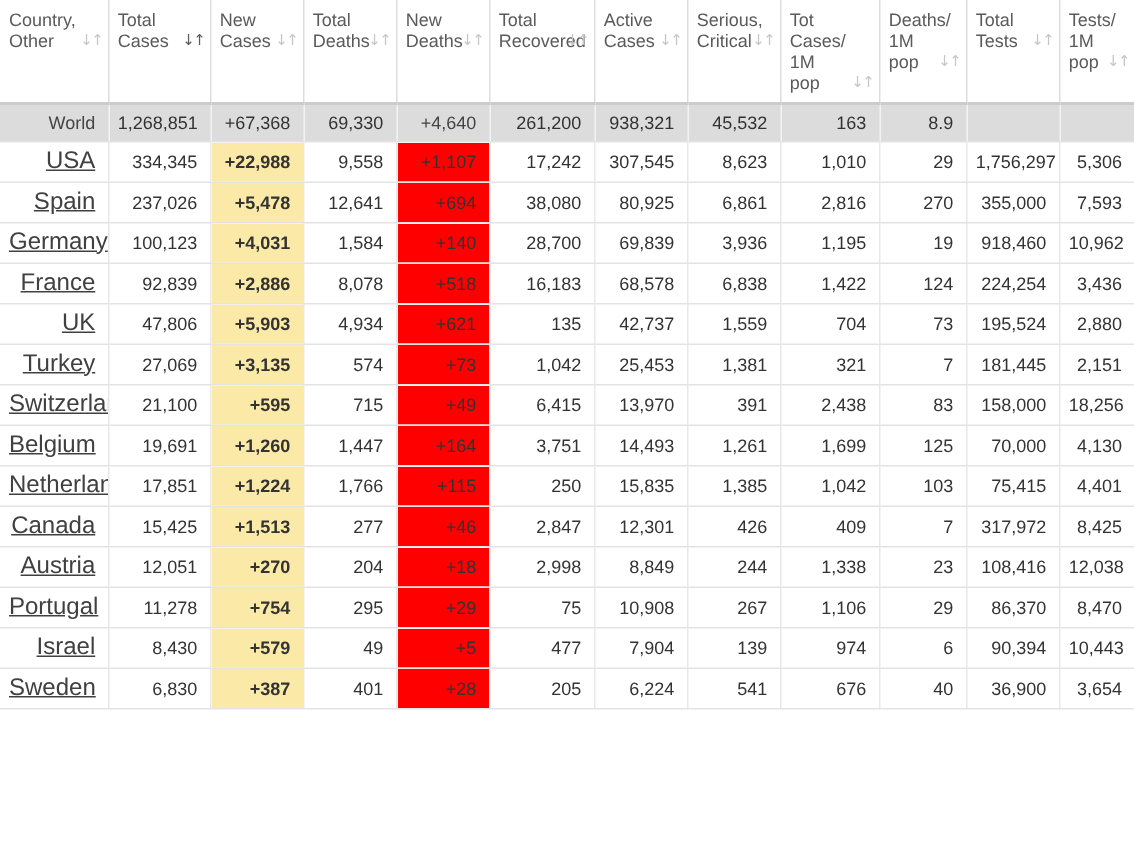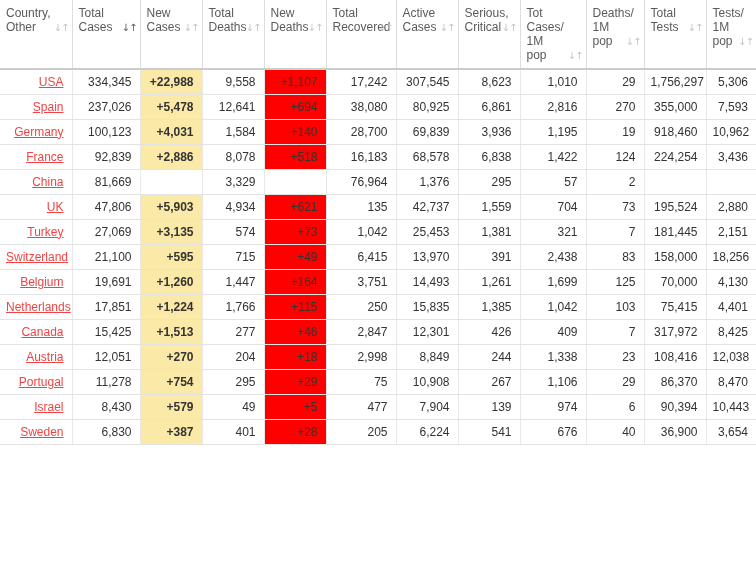--- a/index.html
+++ b/index.html
@@ -71,23 +71,23 @@
     color: #333333;
     white-space: nowrap;
     overflow: hidden;
   }
   table.cv-table tbody td:last-child { border-right: none; }
   td.country-cell {
     text-align: left;
     padding-left: 7px;
   }
   td.country-cell a {
-    color: #ef4444;
+    color: #404040;
     text-decoration: underline;
-    font-size: 12px;
+    font-size: 16px;
   }
   tr.world-row td {
     background: #dcdcdc;
     color: #444444;
     border-bottom: 1px solid #cfcfcf;
     border-right: 1px solid #cfcfcf;
   }
   tr.world-row td.country-cell {
     color: #444444;
   }
@@ -168,20 +168,34 @@
           </th>
           <th>
             <span class="th-inner"><span class="th-label">Total</span><br><span class="th-label">Tests</span><span class="sort-icon">↓↑</span></span>
           </th>
           <th>
             <span class="th-inner"><span class="th-label">Tests/</span><br><span class="th-label">1M pop</span><span class="sort-icon">↓↑</span></span>
           </th>
         </tr>
     </thead>
     <tbody id="table-body">
+        <tr class="world-row">
+          <td class="country-cell"><span>World</span></td>
+          <td>1,268,851</td>
+          <td class="newcases">+67,368</td>
+          <td>69,330</td>
+          <td class="newdeaths">+4,640</td>
+          <td>261,200</td>
+          <td>938,321</td>
+          <td>45,532</td>
+          <td>163</td>
+          <td>8.9</td>
+          <td></td>
+          <td></td>
+        </tr>
         <tr>
           <td class="country-cell"><a href="#">USA</a></td>
           <td>334,345</td>
           <td class="newcases">+22,988</td>
           <td>9,558</td>
           <td class="newdeaths">+1,107</td>
           <td>17,242</td>
           <td>307,545</td>
           <td>8,623</td>
           <td>1,010</td>
@@ -225,34 +239,20 @@
           <td class="newdeaths">+518</td>
           <td>16,183</td>
           <td>68,578</td>
           <td>6,838</td>
           <td>1,422</td>
           <td>124</td>
           <td>224,254</td>
           <td>3,436</td>
         </tr>
         <tr>
-          <td class="country-cell"><a href="#">China</a></td>
-          <td>81,669</td>
-          <td class="newcases empty"></td>
-          <td>3,329</td>
-          <td class="newdeaths empty"></td>
-          <td>76,964</td>
-          <td>1,376</td>
-          <td>295</td>
-          <td>57</td>
-          <td>2</td>
-          <td></td>
-          <td></td>
-        </tr>
-        <tr>
           <td class="country-cell"><a href="#">UK</a></td>
           <td>47,806</td>
           <td class="newcases">+5,903</td>
           <td>4,934</td>
           <td class="newdeaths">+621</td>
           <td>135</td>
           <td>42,737</td>
           <td>1,559</td>
           <td>704</td>
           <td>73</td>

